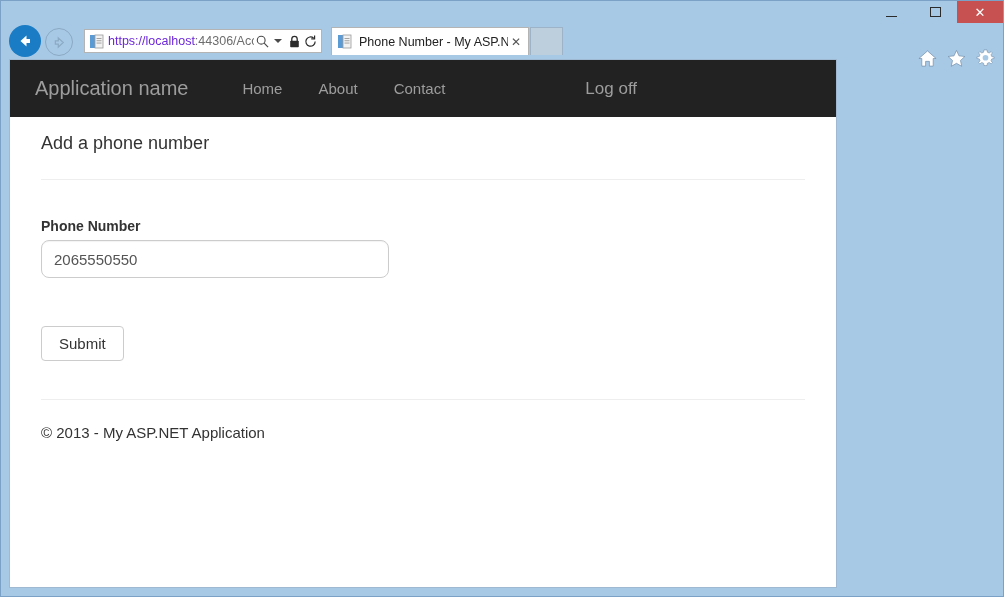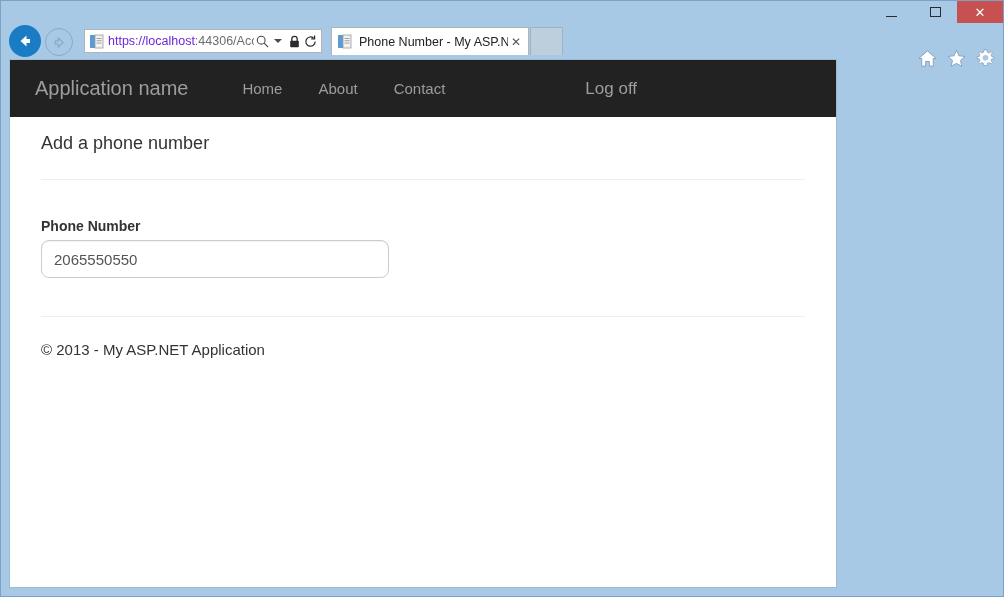--- a/index.html
+++ b/index.html
@@ -432,18 +432,19 @@
       </div>
     </div>
 
     <div class="content">
       <div class="page-sub">Add a phone number</div>
       <hr class="rule">
 
       <label class="form-label">Phone Number</label>
       <input class="text-input" type="text" value="2065550550" style="">
 
+      <button class="submit-btn">Submit</button>
 
       <hr class="rule-footer">
       <div class="footer-text">© 2013 - My ASP.NET Application</div>
     </div>
   </div>
 </div>
 
 </body></html>

